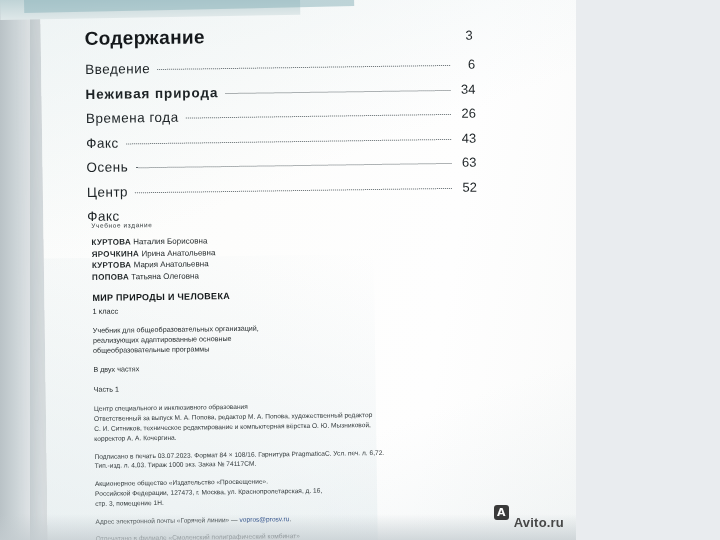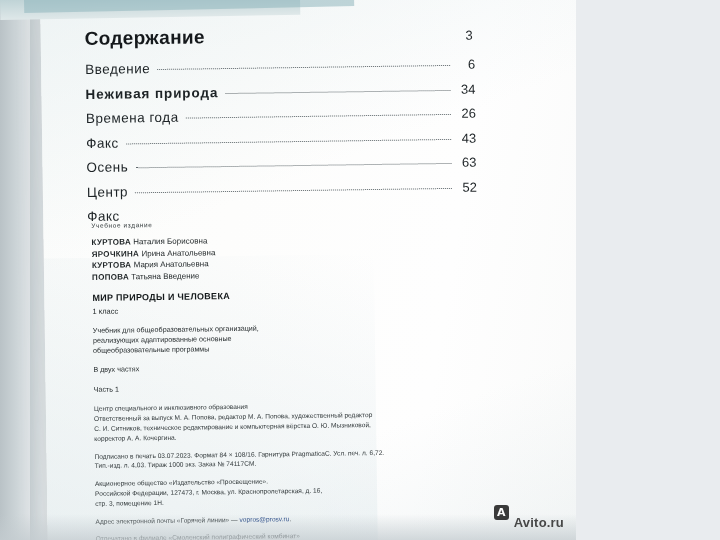--- a/index.html
+++ b/index.html
@@ -331,21 +331,21 @@
       <div class="c-person">
         <b>ЯРОЧКИНА</b>
         <span>Ирина Анатольевна</span>
       </div>
       <div class="c-person">
         <b>КУРТОВА</b>
         <span>Мария Анатольевна</span>
       </div>
       <div class="c-person">
         <b>ПОПОВА</b>
-        <span>Татьяна Введение</span>
+        <span>Татьяна Олеговна</span>
       </div>
 
       <div class="c-booktitle">МИР ПРИРОДЫ И ЧЕЛОВЕКА</div>
       <div class="c-class">1 класс</div>
       <div class="c-desc" style="white-space: pre-line;">Учебник для общеобразовательных организаций,
 реализующих адаптированные основные
 общеобразовательные программы</div>
       <div class="c-line">В двух частях</div>
       <div class="c-line">Часть 1</div>
 

